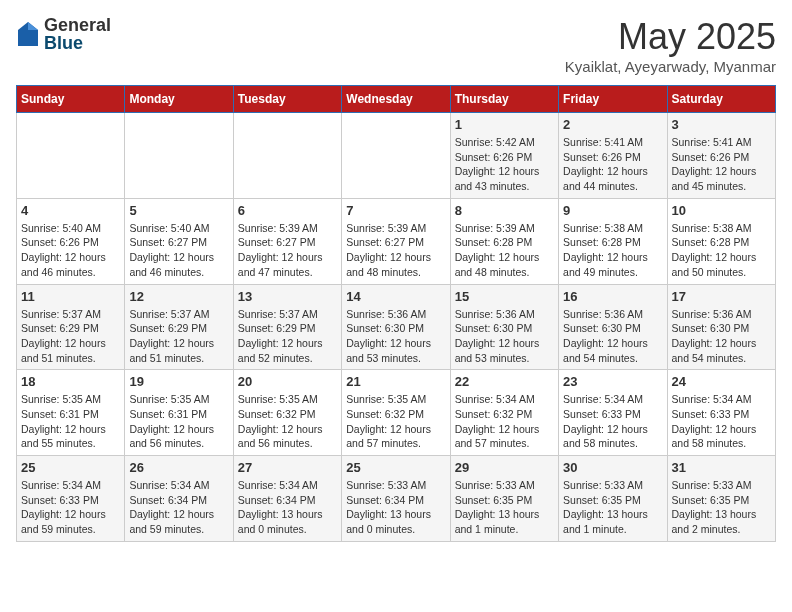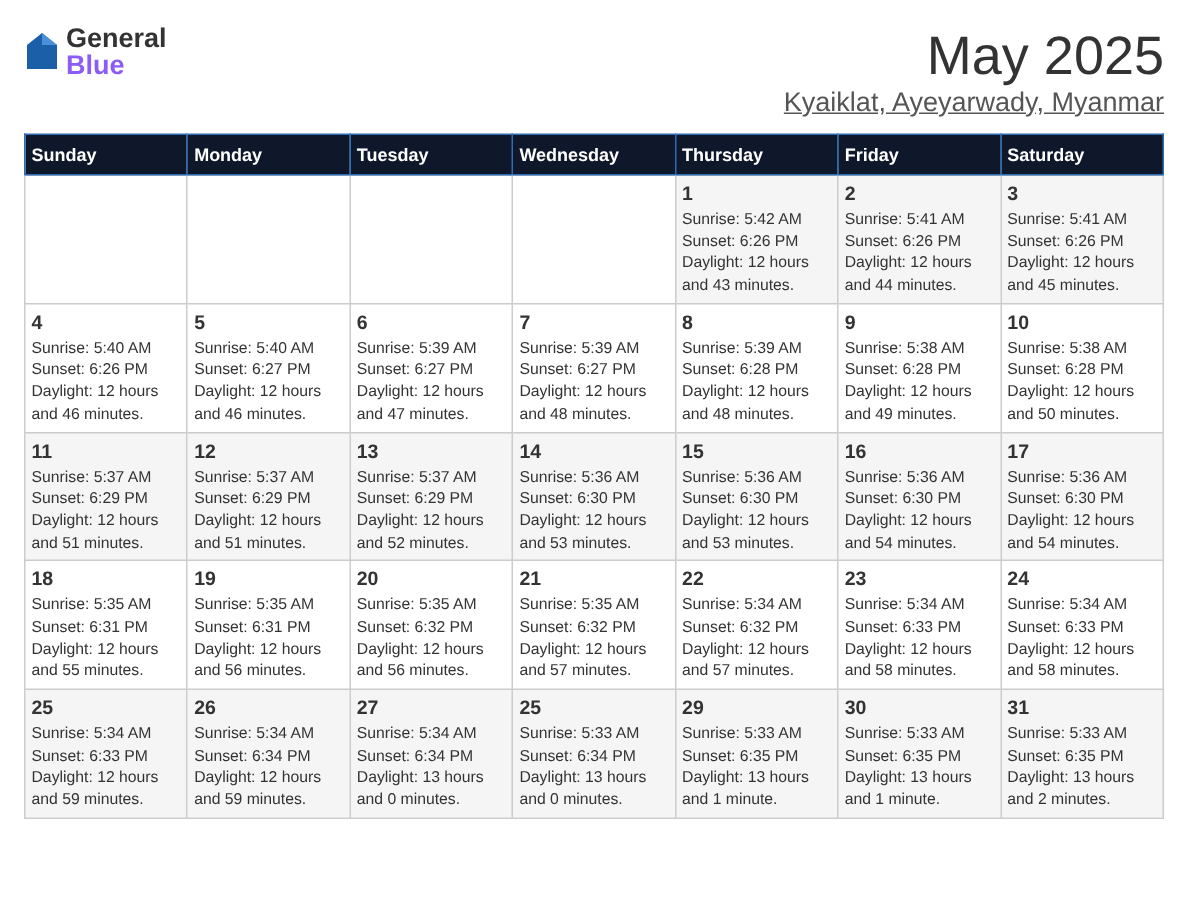--- a/index.html
+++ b/index.html
@@ -21,46 +21,45 @@
       align-items: center;
     }
     .logo-text {
       display: flex;
       flex-direction: column;
       font-size: 18px;
       font-weight: bold;
       line-height: 1;
     }
     .logo-general { color: #333; }
-    .logo-blue { color: #8b5cf6; }
+    .logo-blue { color: #0c4a6e; }
     .logo-icon {
       width: 24px;
       height: 28px;
       margin-right: 4px;
     }
     .title-block {
       text-align: right;
     }
     .month-year {
       font-size: 36px;
       font-weight: normal;
       color: #333;
     }
     .location {
-      font-size: 18px;
+      font-size: 15px;
       color: #555;
-      text-decoration: underline;
     }
     table {
       width: 100%;
       border-collapse: collapse;
       font-size: 11px;
     }
     thead tr th {
-      background-color: #0f172a;
+      background-color: #b91c1c;
       color: #fff;
       padding: 6px 4px;
       text-align: left;
       font-size: 12px;
       font-weight: bold;
       border: 1px solid #2e6db4;
     }
     tbody tr td {
       vertical-align: top;
       border: 1px solid #ccc;

